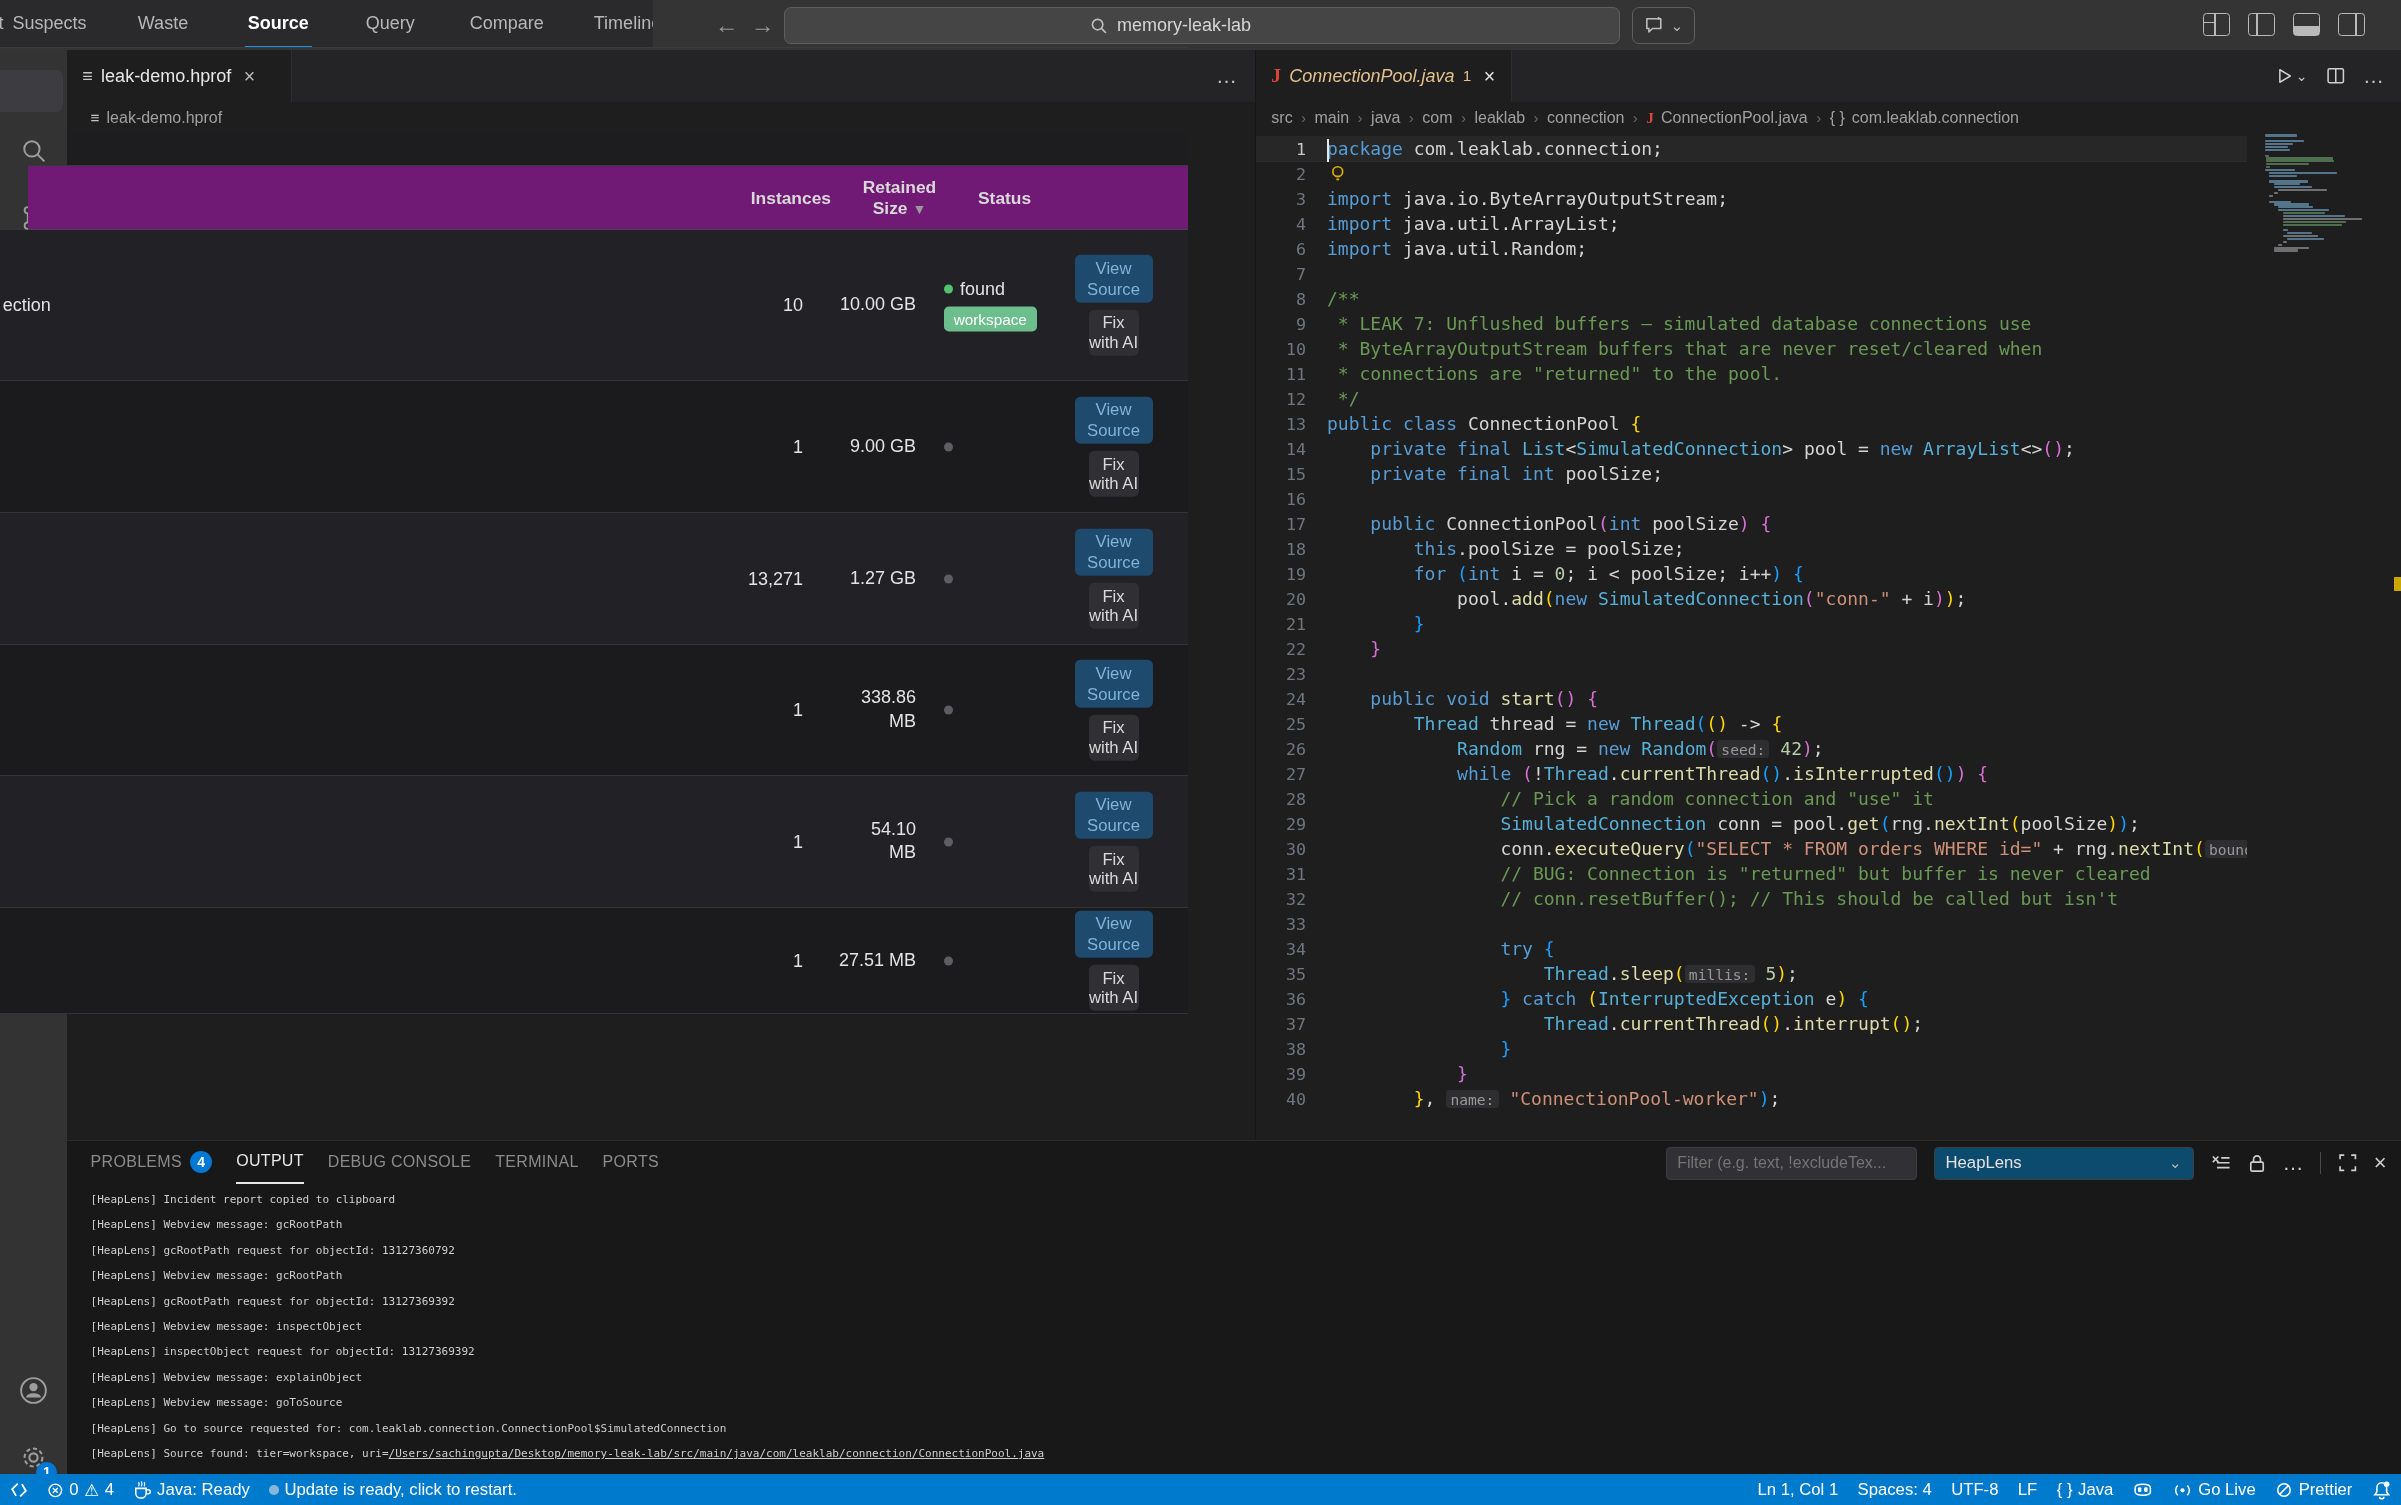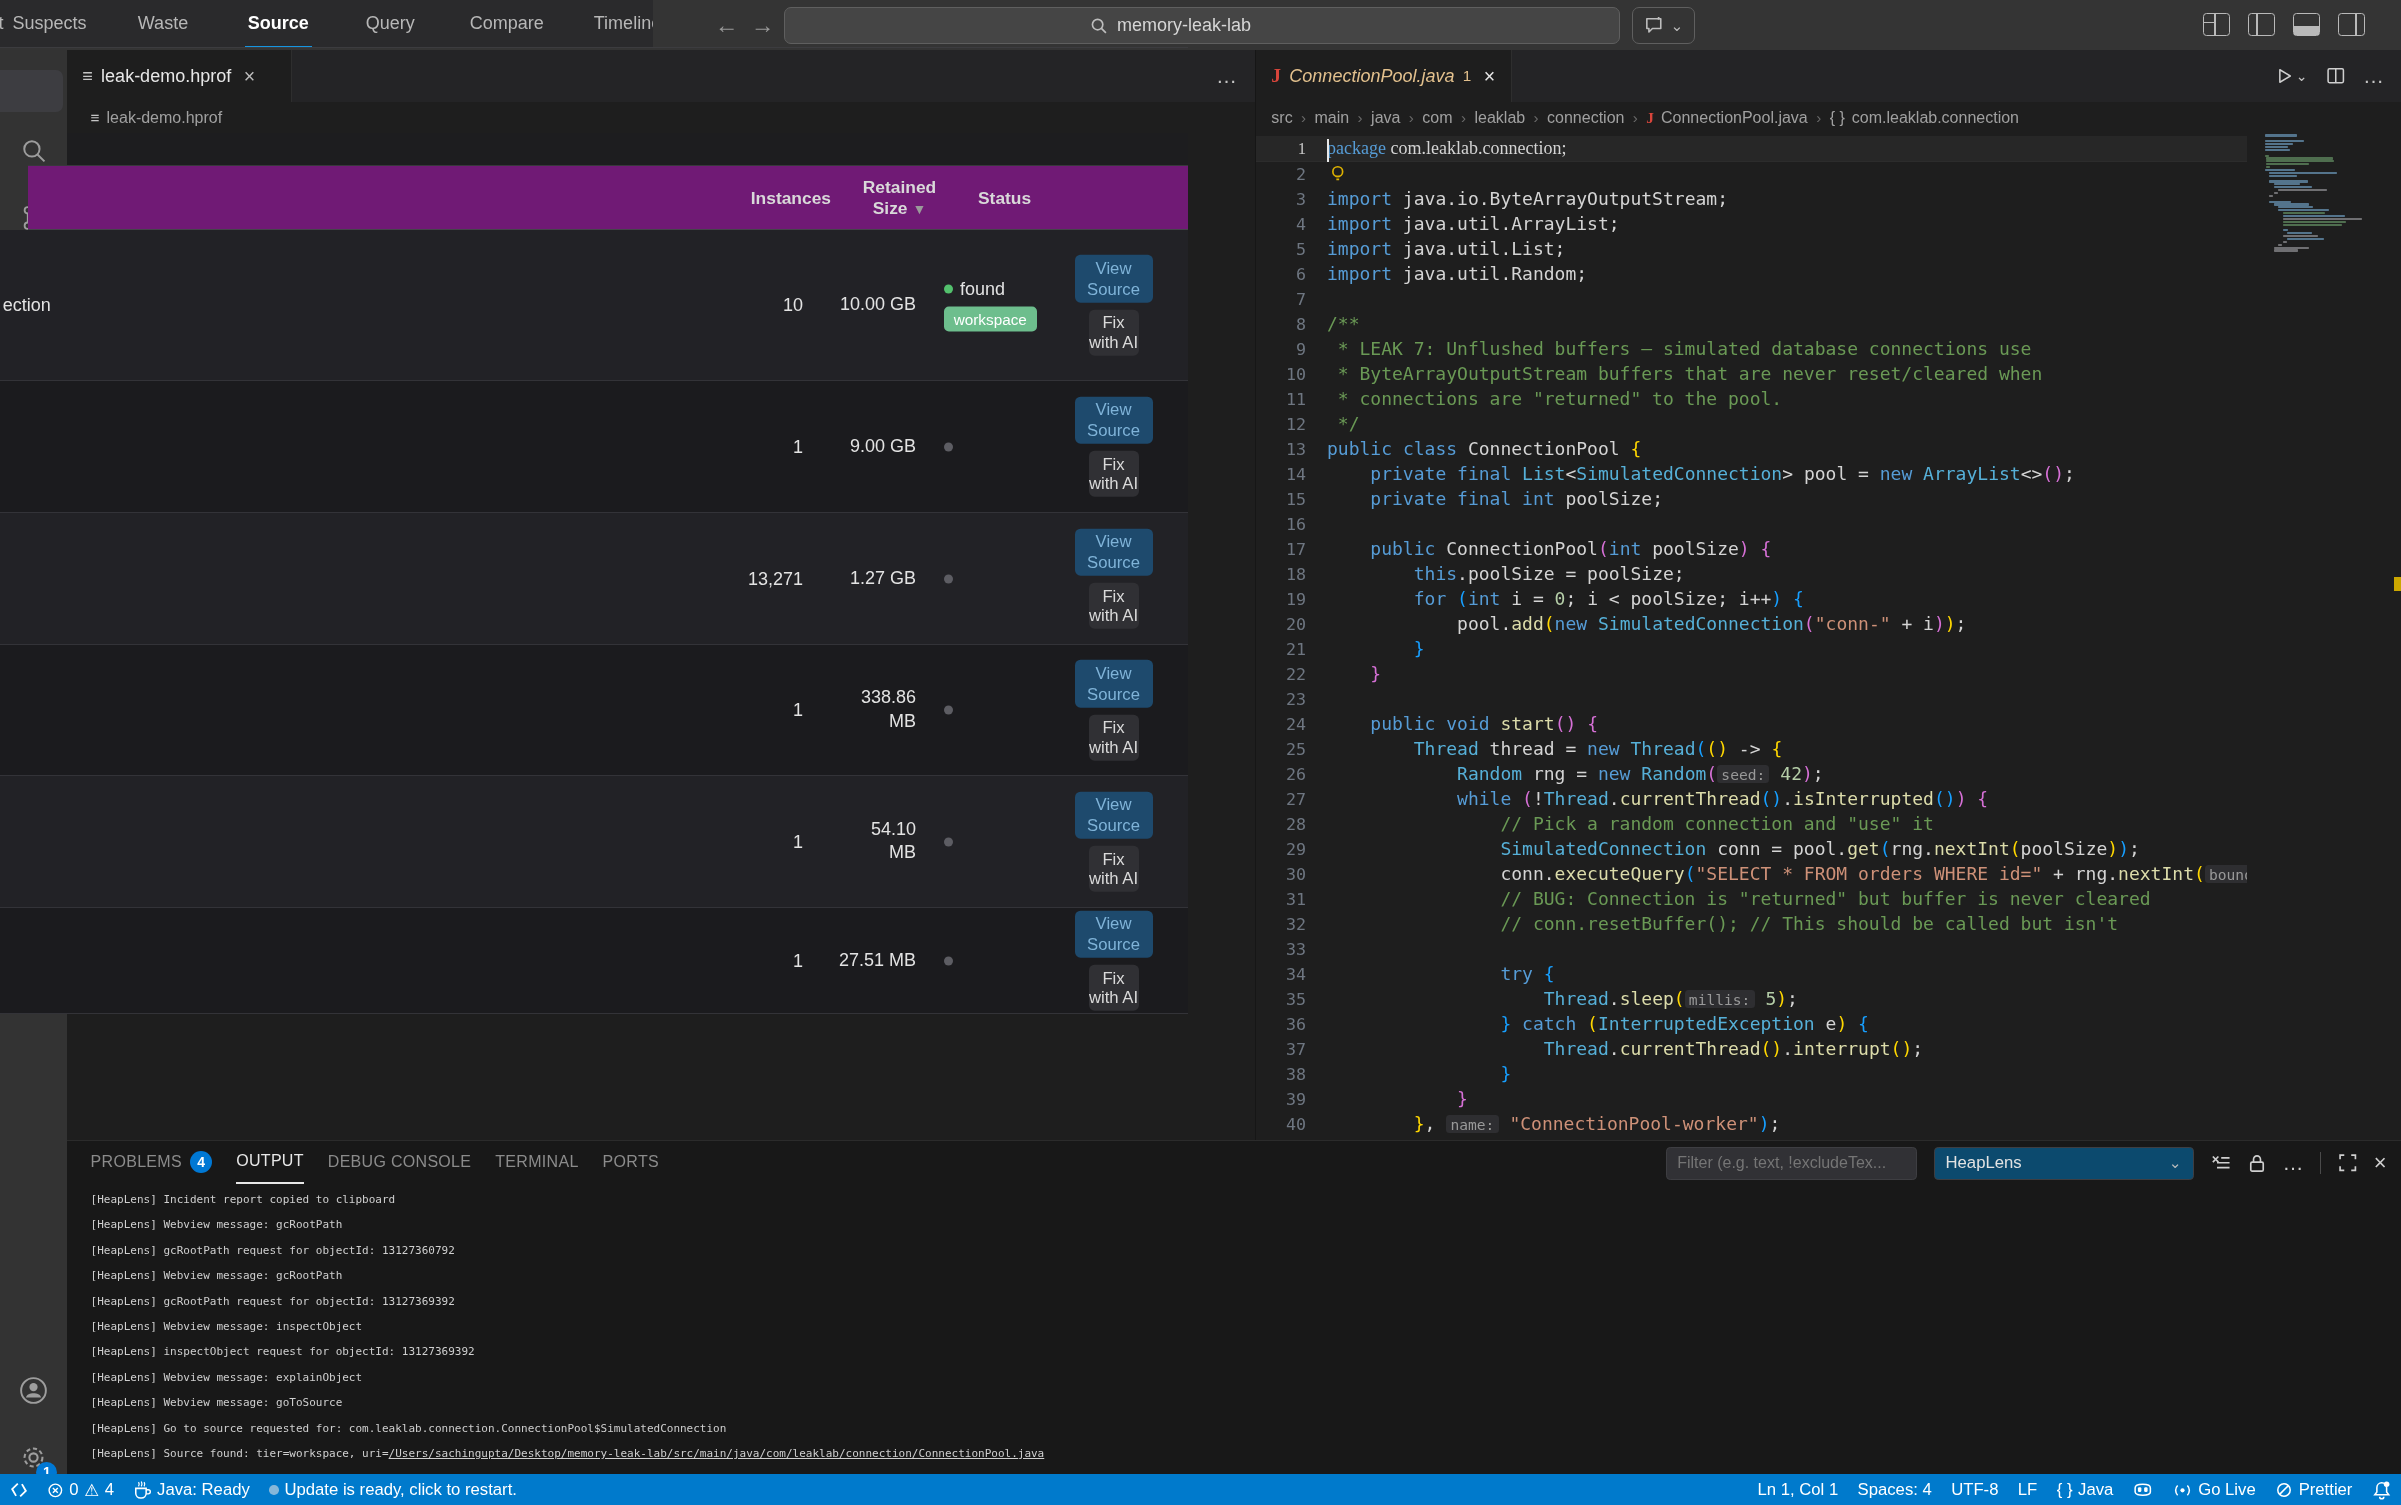--- a/index.html
+++ b/index.html
@@ -64,21 +64,21 @@
             padding:3.5px 9.7px;border-radius:4.9px;}
   .cell-actions{left:1072px;width:83px;display:flex;flex-direction:column;align-items:center;gap:7px;}
   .btn-vs{width:78px;background:var(--vsbg,#1e4a6d);color:#7fb3d8;font-size:16.7px;line-height:21px;text-align:center;
           border-radius:5.6px;padding:2.8px 0;}
   .btn-fix{width:50px;background:#303034;color:#dadada;font-size:16.7px;line-height:19.5px;text-align:center;
            border-radius:5.6px;padding:3.5px 0;}
   
   #code{left:1255px;top:133px;width:1146px;height:1007px;background:#1e1e1e;overflow:hidden;border-left:1.4px solid #161616;}
   #code-lines{position:absolute;left:0;top:2.8px;width:991px;overflow:hidden;}
   .code-line{position:relative;height:25px;white-space:pre;font-family:"DejaVu Sans Mono",monospace;font-size:18px;line-height:25px;}
-  .code-line.current{background:rgba(255,255,255,0.045);box-shadow:0 0 0 0.7px #333;font-family:Liberation Serif, serif;}
+  .code-line.current{background:rgba(255,255,255,0.045);box-shadow:0 0 0 0.7px #333;}
   .lnum{display:inline-block;width:50px;text-align:right;margin-right:21px;color:#6e7681;font-size:16.7px;}
   .current .lnum{color:#c6c6c6;}
   .tok-k{color:#569CD6}.tok-t{color:#56b0d8}.tok-p{color:#d4d4d4}.tok-c{color:#6A9955}.tok-s{color:#CE9178}
   .tok-n{color:#B5CEA8}.tok-f{color:#DCDCAA}.tok-bg{color:#FFD700}.tok-bm{color:#D670D6}.tok-bb{color:#179FFF}
   .tok-h{color:#999;background:#2e2e31;border-radius:3.5px;padding:0.7px 4.2px;font-size:14.6px;}
   #cursor{position:absolute;left:71px;top:3.5px;width:2.1px;height:23px;background:#e8e8e8;}
   .bulb{position:absolute;left:72px;top:2.8px;width:19.5px;height:19.5px;}
   #minimap{position:absolute;right:19.5px;top:1.4px;width:118px;}
   .mm-bar{height:2.2px;margin-bottom:0.7px;border-radius:0.7px;}
   #ruler-mark{position:absolute;right:1.4px;top:444px;width:7px;height:14px;background:#cca700;}
@@ -403,21 +403,20 @@
 
   <div id="code" class="abs">
     <div id="code-lines">
         <div class="code-line current"><span class="lnum">1</span><span class="tok-k">package</span><span class="tok-p"> com.leaklab.connection;</span><div id="cursor"></div></div>
         <div class="code-line"><span class="lnum">2</span><span class="bulb"><svg width="19.5" height="19.5" viewBox="0 0 28 28">
               <circle cx="14" cy="11" r="7" fill="none" stroke="#ddb100" stroke-width="2.4"></circle>
               <path d="M11 18 h6 M12 22 h4" stroke="#ddb100" stroke-width="2.4"></path>
             </svg></span></div>
         <div class="code-line"><span class="lnum">3</span><span class="tok-k">import</span><span class="tok-p"> java.io.ByteArrayOutputStream;</span></div>
         <div class="code-line"><span class="lnum">4</span><span class="tok-k">import</span><span class="tok-p"> java.util.ArrayList;</span></div>
-        <div class="code-line"><span class="lnum">5</span><span class="tok-k">import</span><span class="tok-p"> java.util.List;</span></div>
         <div class="code-line"><span class="lnum">6</span><span class="tok-k">import</span><span class="tok-p"> java.util.Random;</span></div>
         <div class="code-line"><span class="lnum">7</span></div>
         <div class="code-line"><span class="lnum">8</span><span class="tok-c">/**</span></div>
         <div class="code-line"><span class="lnum">9</span><span class="tok-c"> * LEAK 7: Unflushed buffers — simulated database connections use</span></div>
         <div class="code-line"><span class="lnum">10</span><span class="tok-c"> * ByteArrayOutputStream buffers that are never reset/cleared when</span></div>
         <div class="code-line"><span class="lnum">11</span><span class="tok-c"> * connections are "returned" to the pool.</span></div>
         <div class="code-line"><span class="lnum">12</span><span class="tok-c"> */</span></div>
         <div class="code-line"><span class="lnum">13</span><span class="tok-k">public</span><span class="tok-p"> </span><span class="tok-k">class</span><span class="tok-p"> ConnectionPool </span><span class="tok-bg">{</span></div>
         <div class="code-line"><span class="lnum">14</span><span class="tok-p">    </span><span class="tok-k">private</span><span class="tok-p"> </span><span class="tok-k">final</span><span class="tok-p"> </span><span class="tok-t">List</span><span class="tok-p">&lt;</span><span class="tok-t">SimulatedConnection</span><span class="tok-p">&gt; pool = </span><span class="tok-k">new</span><span class="tok-p"> </span><span class="tok-t">ArrayList</span><span class="tok-p">&lt;&gt;</span><span class="tok-bm">()</span><span class="tok-p">;</span></div>
         <div class="code-line"><span class="lnum">15</span><span class="tok-p">    </span><span class="tok-k">private</span><span class="tok-p"> </span><span class="tok-k">final</span><span class="tok-p"> </span><span class="tok-k">int</span><span class="tok-p"> poolSize;</span></div>

